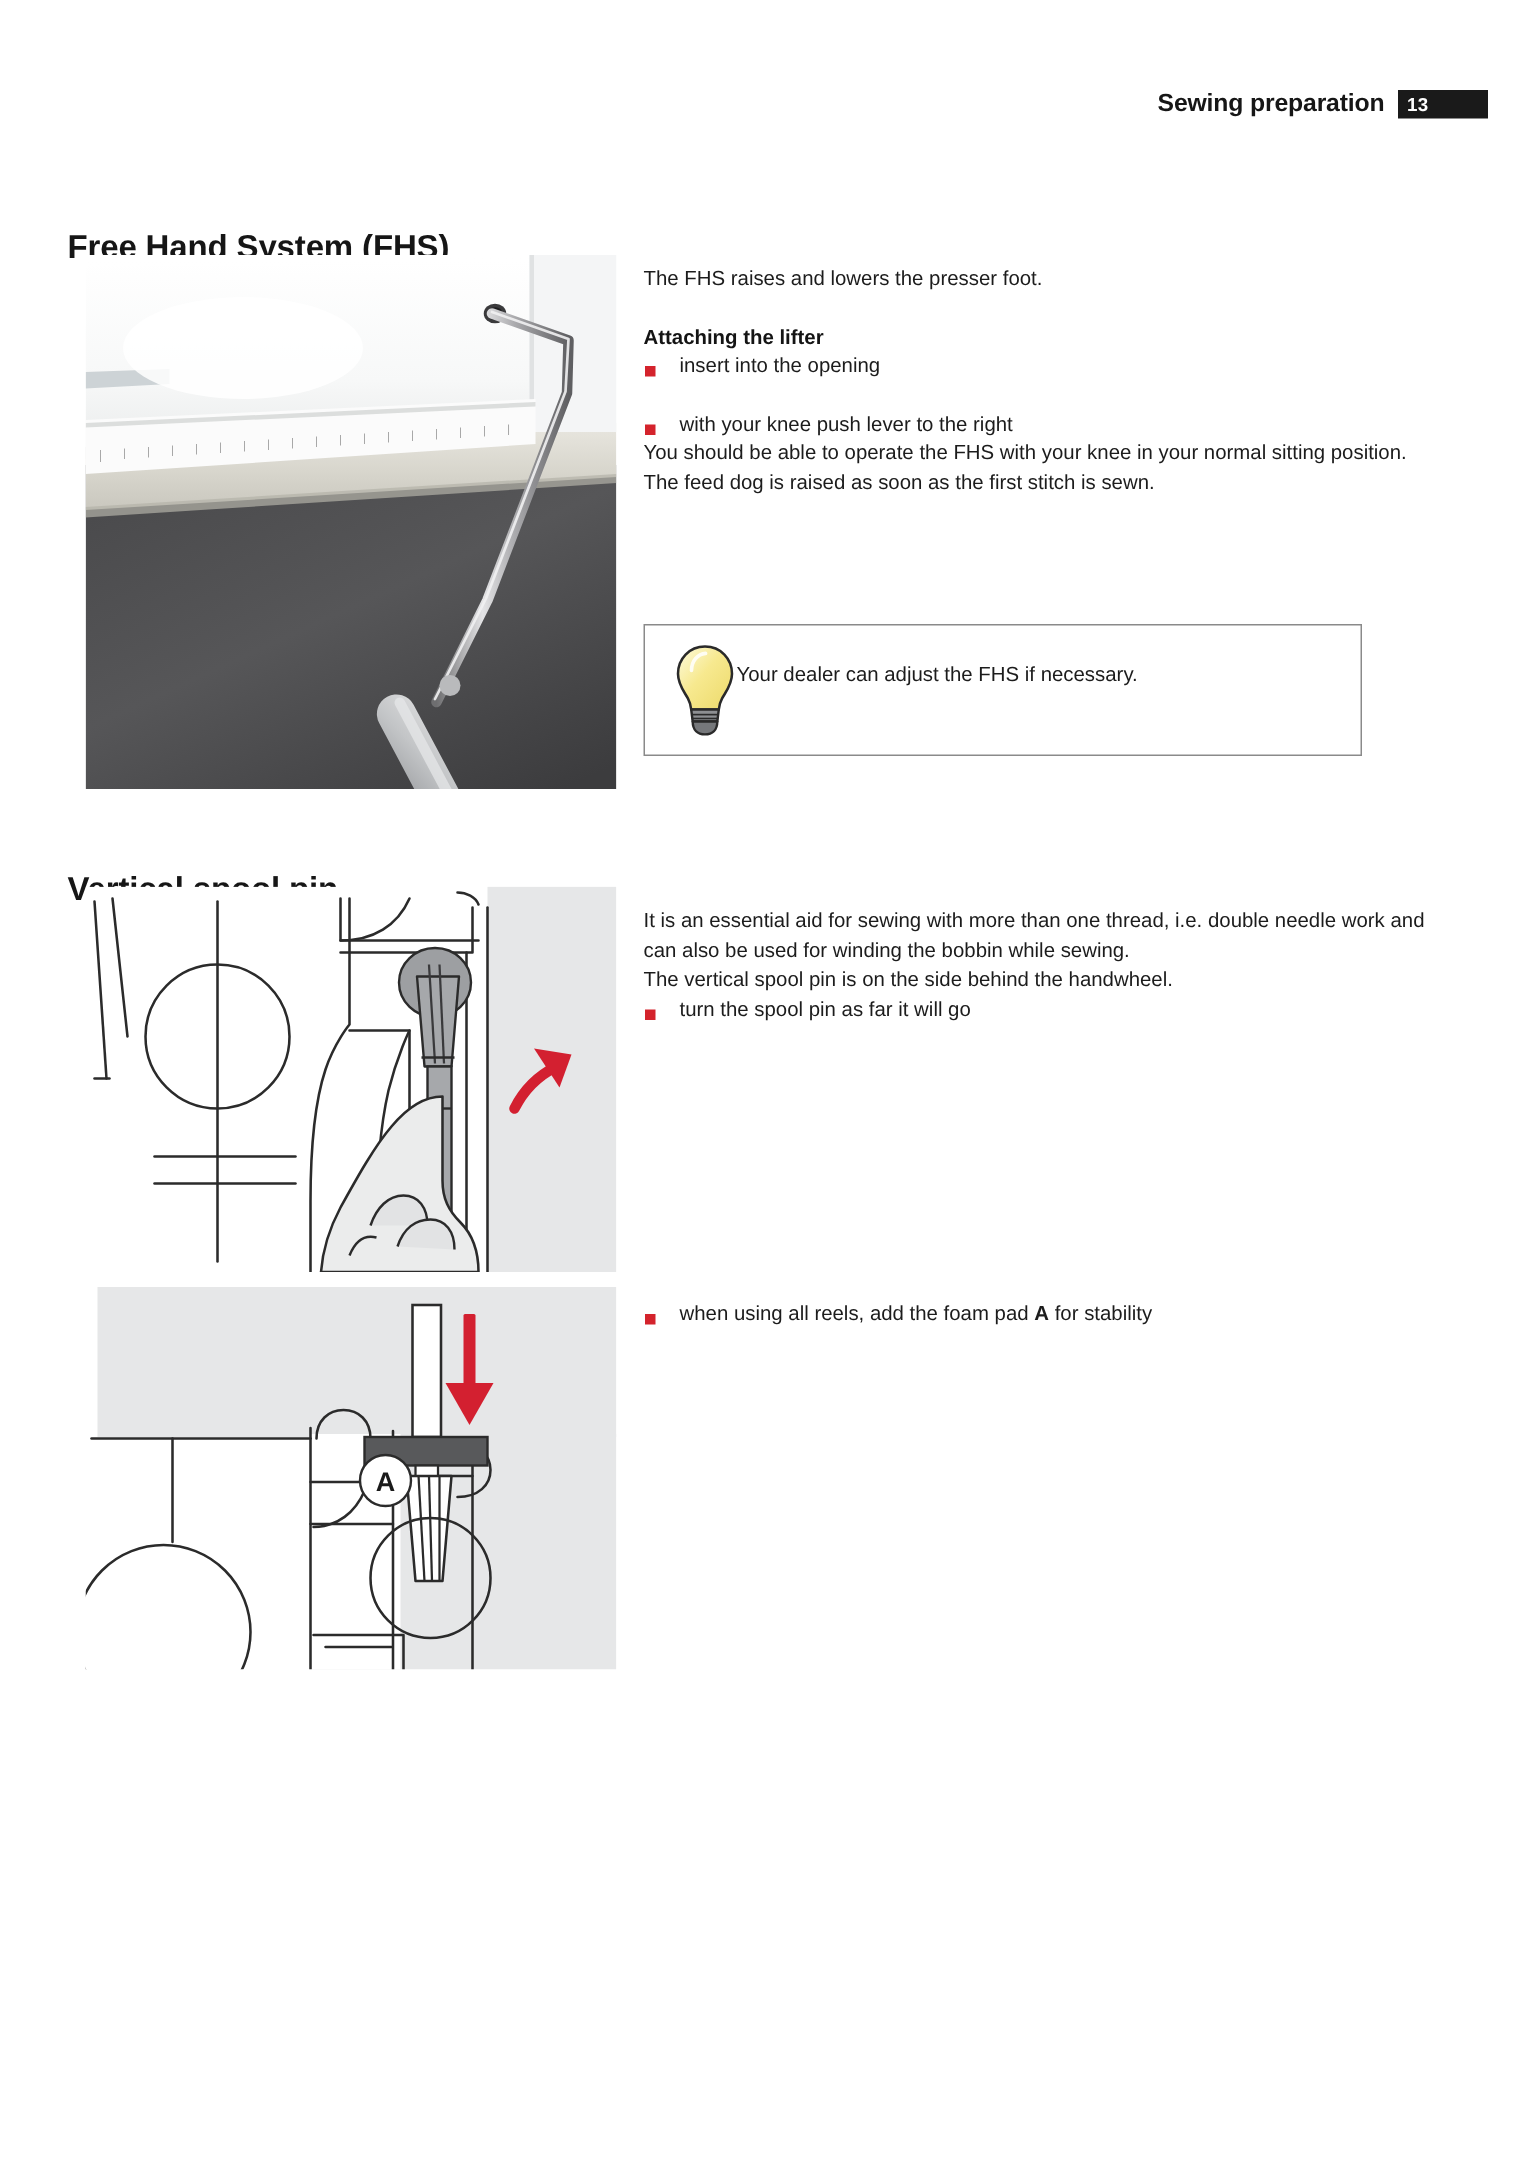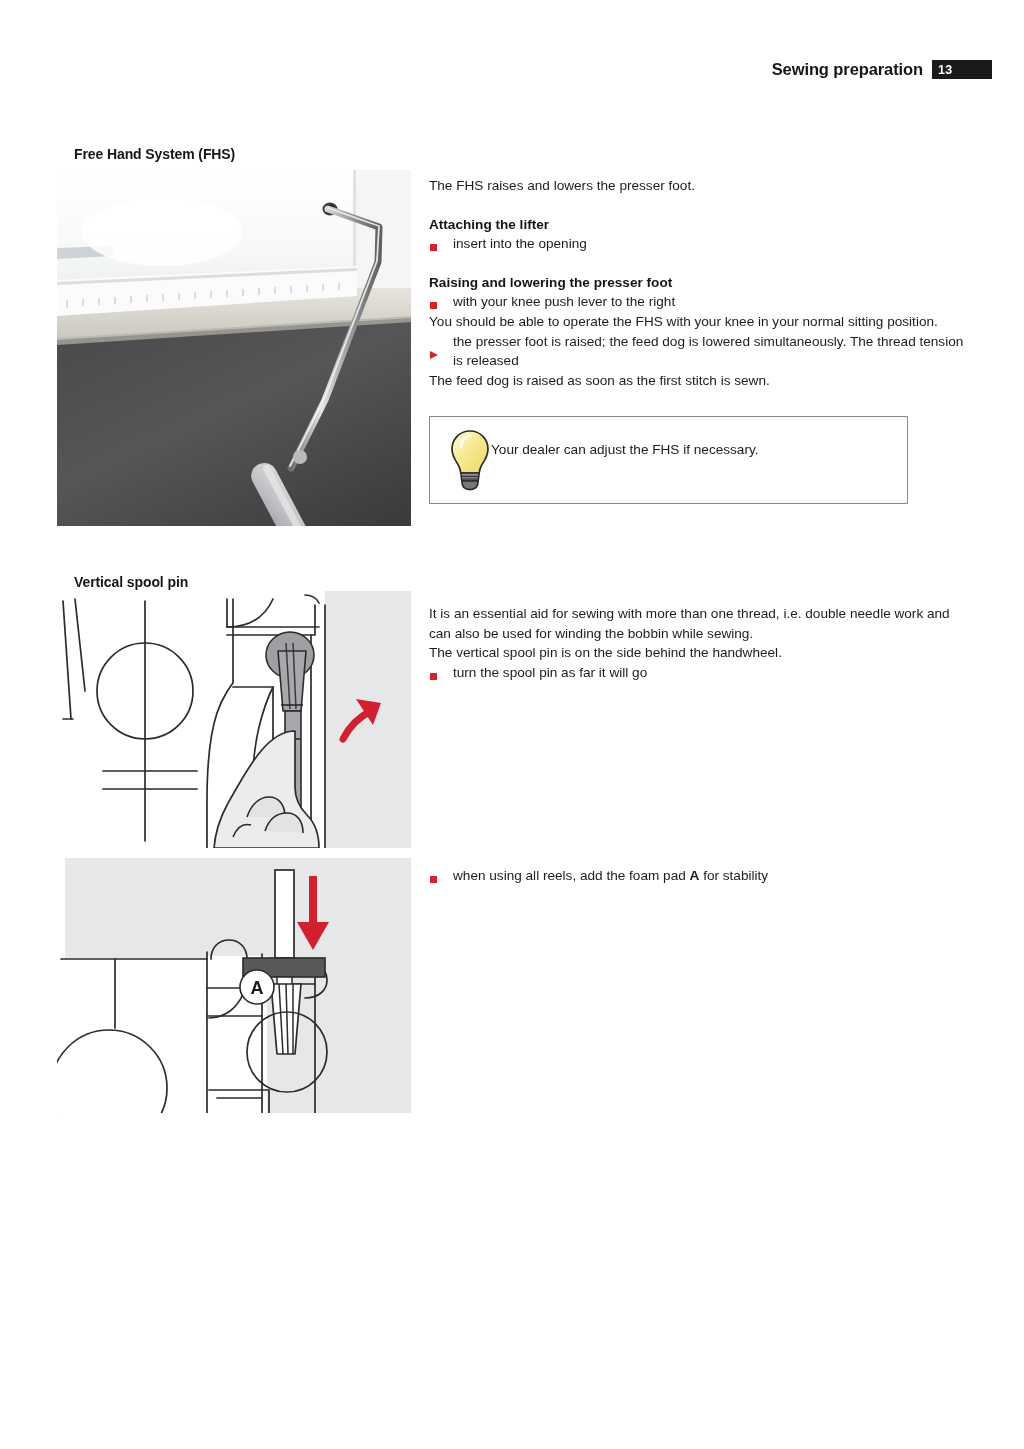--- a/index.html
+++ b/index.html
@@ -42,22 +42,22 @@
     height: 19px;
     display: flex;
     align-items: center;
     padding-left: 6px;
     letter-spacing: 0.2px;
   }
 
   
   .section-heading {
     position: absolute;
-    left: 74px;
-    font-size: 14px;
+    left: 45px;
+    font-size: 22px;
     font-weight: bold;
     letter-spacing: -0.1px;
     color: #161616;
     white-space: nowrap;
   }
   #heading-fhs { top: 134px; }
   #heading-spool { top: 562px; }
 
   
   .text-col {
@@ -270,37 +270,30 @@
 
   <div class="bullet-row">
     <span class="bullet-mark">
         <i class="sq-mark"></i>
       </span>
     <span class="bullet-text">insert into the opening</span>
   </div>
 
   <div class="gap-lg"></div>
 
-  <p class="sub-head">Raising and lowering the presser foot</p>
 
   <div class="bullet-row">
     <span class="bullet-mark">
         <i class="sq-mark"></i>
       </span>
     <span class="bullet-text">with your knee push lever to the right</span>
   </div>
 
   <p class="para">You should be able to operate the FHS with your knee in your normal sitting position.</p>
 
-  <div class="bullet-row">
-    <span class="bullet-mark">
-        <i class="tri-mark"></i>
-      </span>
-    <span class="bullet-text indent-hang">the presser foot is raised; the feed dog is lowered simultaneously. The thread tension is released</span>
-  </div>
 
   <p class="para">The feed dog is raised as soon as the first stitch is sewn.</p>
 </div>
 
 <div class="tip-box">
   <span class="tip-bulb">
     <svg viewBox="0 0 44 64">
       <defs>
         <linearGradient id="bulbGrad" x1="0" y1="0" x2="1" y2="1">
           <stop offset="0%" stop-color="#fdfbe0"></stop>

